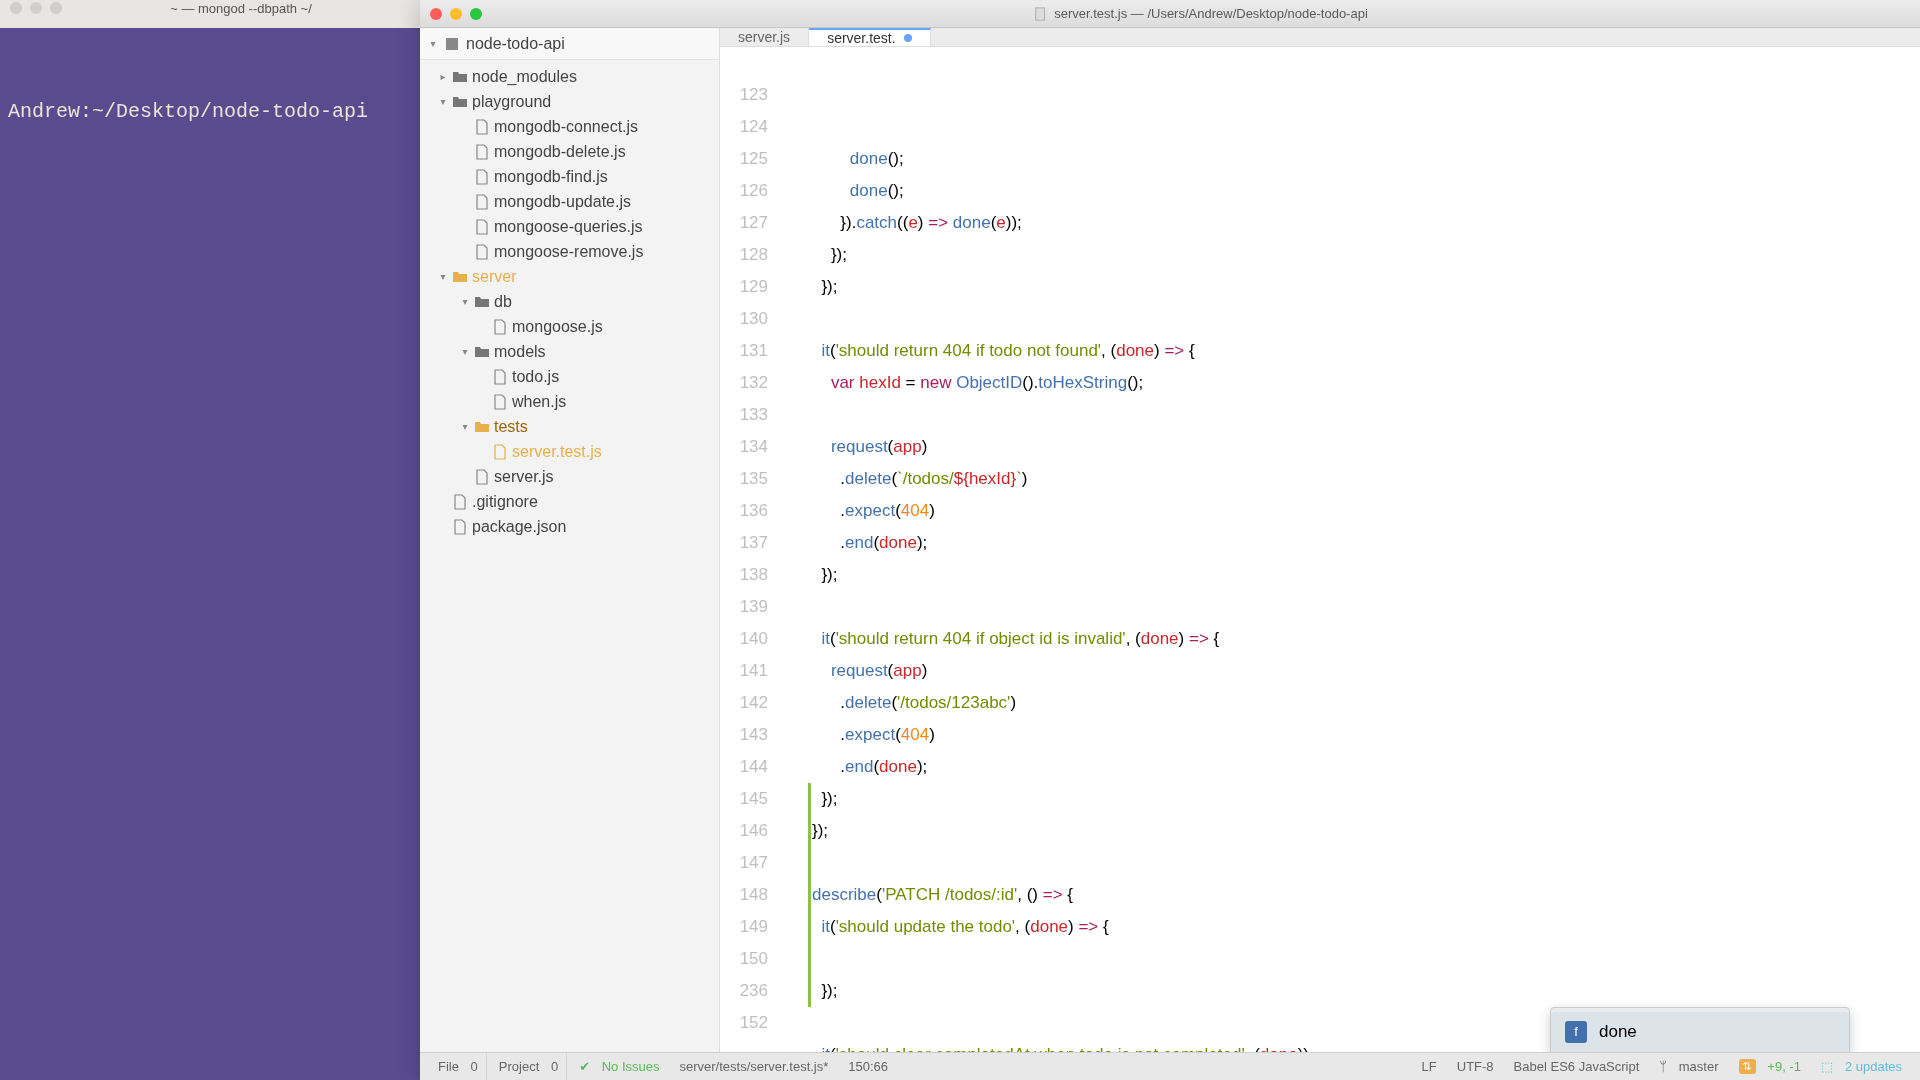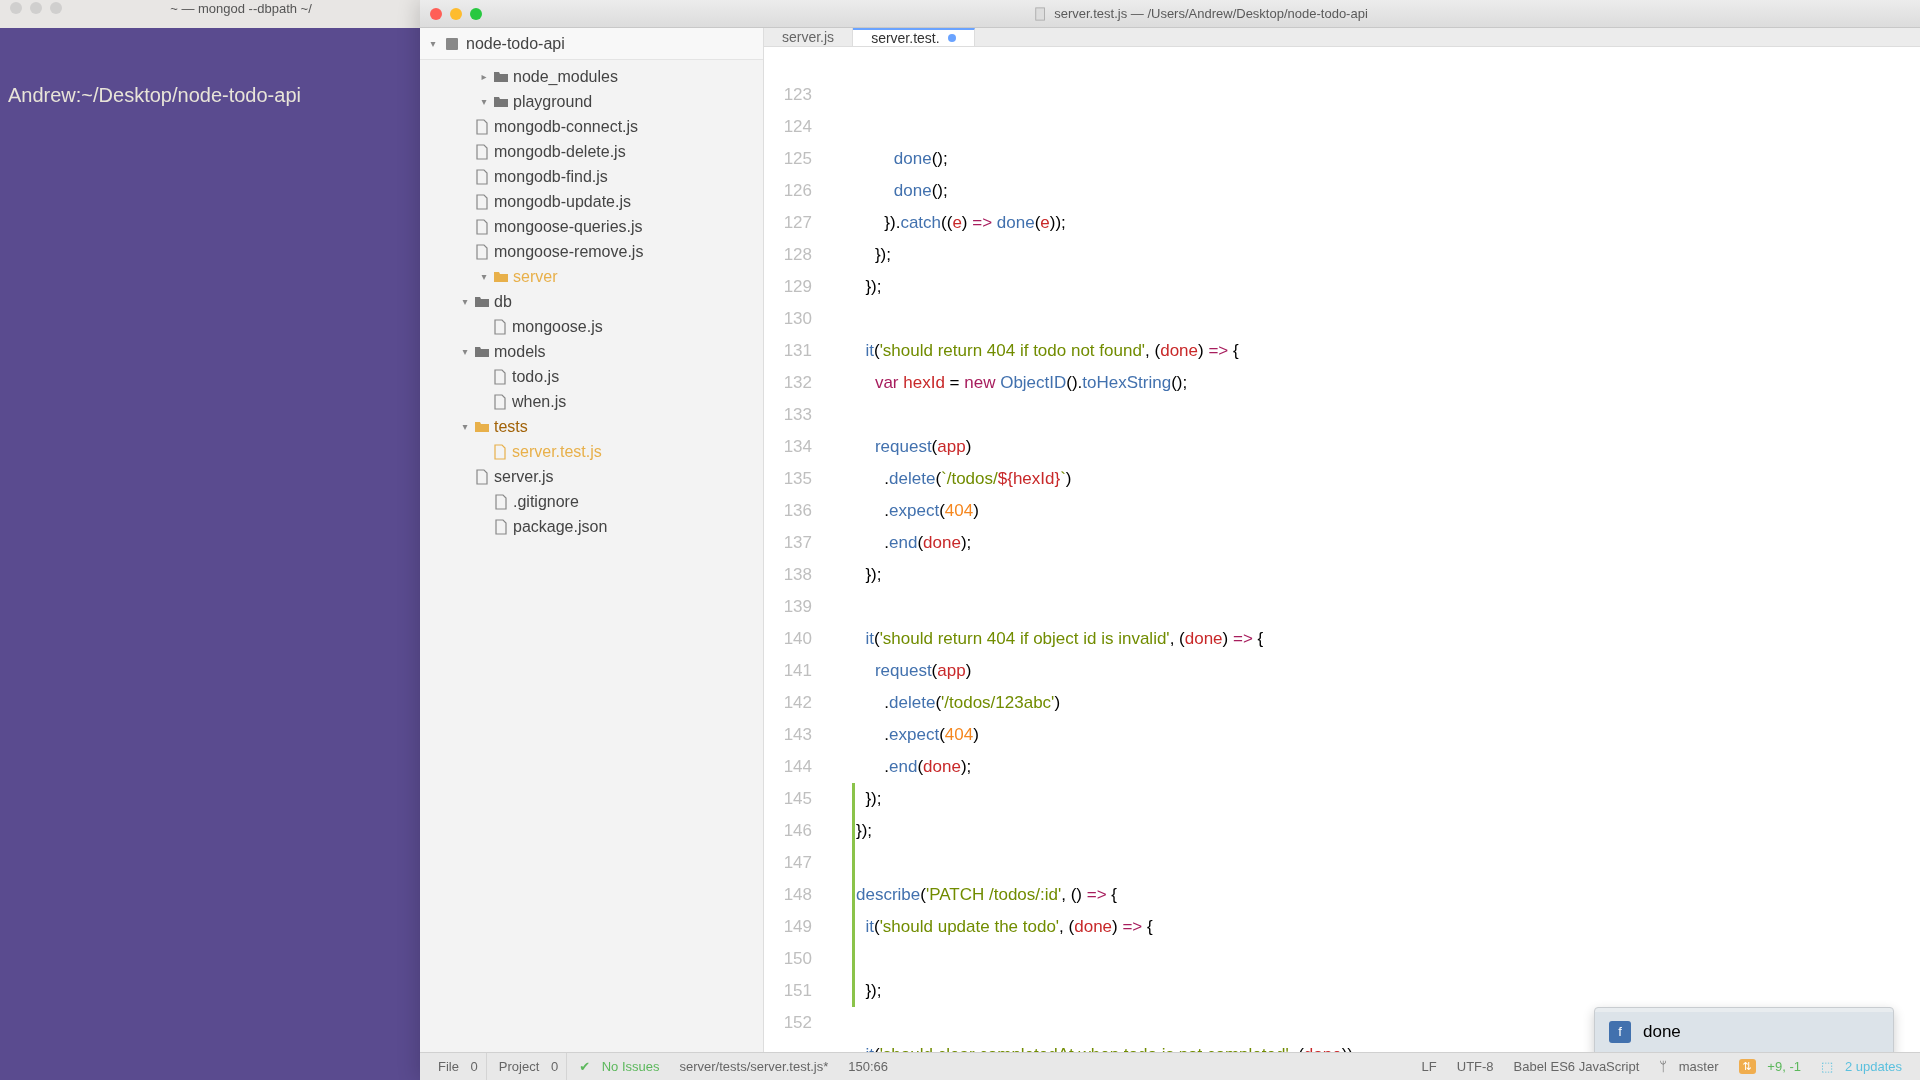--- a/index.html
+++ b/index.html
@@ -5,46 +5,46 @@
 * { margin: 0; padding: 0; box-sizing: border-box; font-family: -apple-system, BlinkMacSystemFont, "Segoe UI", sans-serif; }
 body { background: #fff; overflow: hidden; width: 1920px; height: 1080px; position: relative; }
 
 
 .terminal-window { position: absolute; top: 0; left: 0; width: 420px; height: 1080px; background: #5a4b8f; border-top: 28px solid #e8e6e4; z-index: 1; }
 .terminal-titlebar { position: absolute; top: 0; left: 0; width: 420px; height: 16px; background: #e8e6e4; display: flex; align-items: center; z-index: 2; }
 .traffic-lights { display: flex; gap: 8px; padding-left: 10px; }
 .tl { width: 12px; height: 12px; border-radius: 50%; }
 .tl.disabled { background: #d0cfce; }
 .terminal-title { flex: 1; text-align: center; font-size: 13px; color: #555; }
-.terminal-content { position: absolute; top: 56px; left: 8px; color: #e8e4d8; font-family: Liberation Sans, sans-serif; font-size: 20px; }
+.terminal-content { position: absolute; top: 72px; left: 8px; color: #e8e4d8; font-family: Liberation Mono, monospace; font-size: 20px; }
 
 
 .editor-window { position: absolute; top: 0; left: 420px; right: 0; bottom: 0; background: #fff; z-index: 3; display: flex; flex-direction: column; box-shadow: -4px 0 20px rgba(0,0,0,0.15); border-radius: 6px 0 0 0; }
 .editor-titlebar { height: 28px; background: linear-gradient(#ececec,#dcdcdc); display: flex; align-items: center; border-bottom: 1px solid #c8c8c8; }
 .editor-titlebar .traffic-lights { padding-left: 10px; }
 .tl.red { background: #ff5f57; } .tl.yellow { background: #febc2e; } .tl.green { background: #28c840; }
 .editor-win-title { flex: 1; text-align: center; font-size: 13px; color: #5a5a5a; display: flex; align-items: center; justify-content: center; gap: 6px; }
 .title-icon { width: 14px; height: 14px; display: inline-block; }
 .title-icon svg { width: 14px; height: 14px; }
 
 .editor-body { flex: 1; display: flex; overflow: hidden; }
 
 
-.sidebar { width: 344px; background: #f3f3f3; border-right: 1px solid #ddd; display: flex; flex-direction: column; font-size: 16px; color: #444; }
+.sidebar { width: 300px; background: #f3f3f3; border-right: 1px solid #ddd; display: flex; flex-direction: column; font-size: 16px; color: #444; }
 .project-header { height: 32px; display: flex; align-items: center; padding-left: 8px; gap: 6px; background: #f8f8f8; border-bottom: 1px solid #e4e4e4; }
 .proj-icon { width: 16px; height: 16px; }
 .tree { flex: 1; overflow: auto; padding-top: 4px; }
 .tree-row { height: 25px; display: flex; align-items: center; gap: 4px; cursor: pointer; }
 .chevron { width: 10px; text-align: center; font-size: 10px; color: #888; }
 .chev-down::before { content: "▾"; }
 .chev-right::before { content: "▸"; }
 .folder-icon, .file-icon { width: 16px; height: 16px; flex-shrink: 0; }
 .folder-icon svg, .file-icon svg { width: 16px; height: 16px; }
 .tree-label { white-space: nowrap; }
-.indent-1 { padding-left: 38px; margin-left: 21px; } .indent-2 { padding-left: 40px; } .indent-3 { padding-left: 58px; }
+.indent-1 { padding-left: 18px; } .indent-2 { padding-left: 40px; } .indent-3 { padding-left: 58px; }
 
 
 .main { flex: 1; display: flex; flex-direction: column; }
 .tabs { height: 32px; background: #ececec; display: flex; border-bottom: 1px solid #ddd; }
 .tab { padding: 0 18px; display: flex; align-items: center; gap: 8px; font-size: 14px; color: #666; border-right: 1px solid #ddd; cursor: pointer; }
 .tab.active { background: #fff; color: #333; border-top: 2px solid #6aa3ff; }
 .tab-dot { width: 8px; height: 8px; border-radius: 50%; background: #6aa3ff; }
 
 .code-area { flex: 1; display: flex; background: #fff; font-family: "Menlo", monospace; font-size: 17px; line-height: 32px; position: relative; }
 .gutter { width: 60px; text-align: right; color: #bfbfbf; padding-right: 12px; user-select: none; background: #fff; }
@@ -291,21 +291,21 @@
             <div>141</div>
             <div>142</div>
             <div>143</div>
             <div>144</div>
             <div>145</div>
             <div>146</div>
             <div>147</div>
             <div>148</div>
             <div>149</div>
             <div>150</div>
-            <div>151</div>
+            <div>236</div>
             <div>152</div>
           </div>
         <div class="code" id="code">
           <div class="change-bar cb1"></div>
         <div class="code-line">        <span class="fn">done</span>();</div><div class="code-line">        <span class="fn">done</span>();</div><div class="code-line">      }).<span class="fn">catch</span>((<span class="id">e</span>) <span class="arrow">=&gt;</span> <span class="fn">done</span>(<span class="id">e</span>));</div><div class="code-line">    });</div><div class="code-line">  });</div><div class="code-line"></div><div class="code-line">  <span class="fn">it</span>(<span class="str">'should return 404 if todo not found'</span>, (<span class="id">done</span>) <span class="arrow">=&gt;</span> {</div><div class="code-line">    <span class="kw">var</span> <span class="id">hexId</span> = <span class="kw">new</span> <span class="fn">ObjectID</span>().<span class="fn">toHexString</span>();</div><div class="code-line"></div><div class="code-line">    <span class="fn">request</span>(<span class="id">app</span>)</div><div class="code-line">      .<span class="fn">delete</span>(<span class="str">`/todos/</span><span class="templ">${hexId}</span><span class="str">`</span>)</div><div class="code-line">      .<span class="fn">expect</span>(<span class="num">404</span>)</div><div class="code-line">      .<span class="fn">end</span>(<span class="id">done</span>);</div><div class="code-line">  });</div><div class="code-line"></div><div class="code-line">  <span class="fn">it</span>(<span class="str">'should return 404 if object id is invalid'</span>, (<span class="id">done</span>) <span class="arrow">=&gt;</span> {</div><div class="code-line">    <span class="fn">request</span>(<span class="id">app</span>)</div><div class="code-line">      .<span class="fn">delete</span>(<span class="str">'/todos/123abc'</span>)</div><div class="code-line">      .<span class="fn">expect</span>(<span class="num">404</span>)</div><div class="code-line">      .<span class="fn">end</span>(<span class="id">done</span>);</div><div class="code-line">  });</div><div class="code-line">});</div><div class="code-line"></div><div class="code-line"><span class="fn">describe</span>(<span class="str">'PATCH /todos/:id'</span>, () <span class="arrow">=&gt;</span> {</div><div class="code-line">  <span class="fn">it</span>(<span class="str">'should update the todo'</span>, (<span class="id">done</span>) <span class="arrow">=&gt;</span> {</div><div class="code-line"></div><div class="code-line">  });</div><div class="code-line"></div><div class="code-line">  <span class="fn">it</span>(<span class="str">'should clear completedAt when todo is not completed'</span>, (<span class="id">done</span>))</div></div>
         <div class="autocomplete">
           <div class="ac-item">
             <span class="ac-badge">f</span>
             <span>done</span>
           </div>

